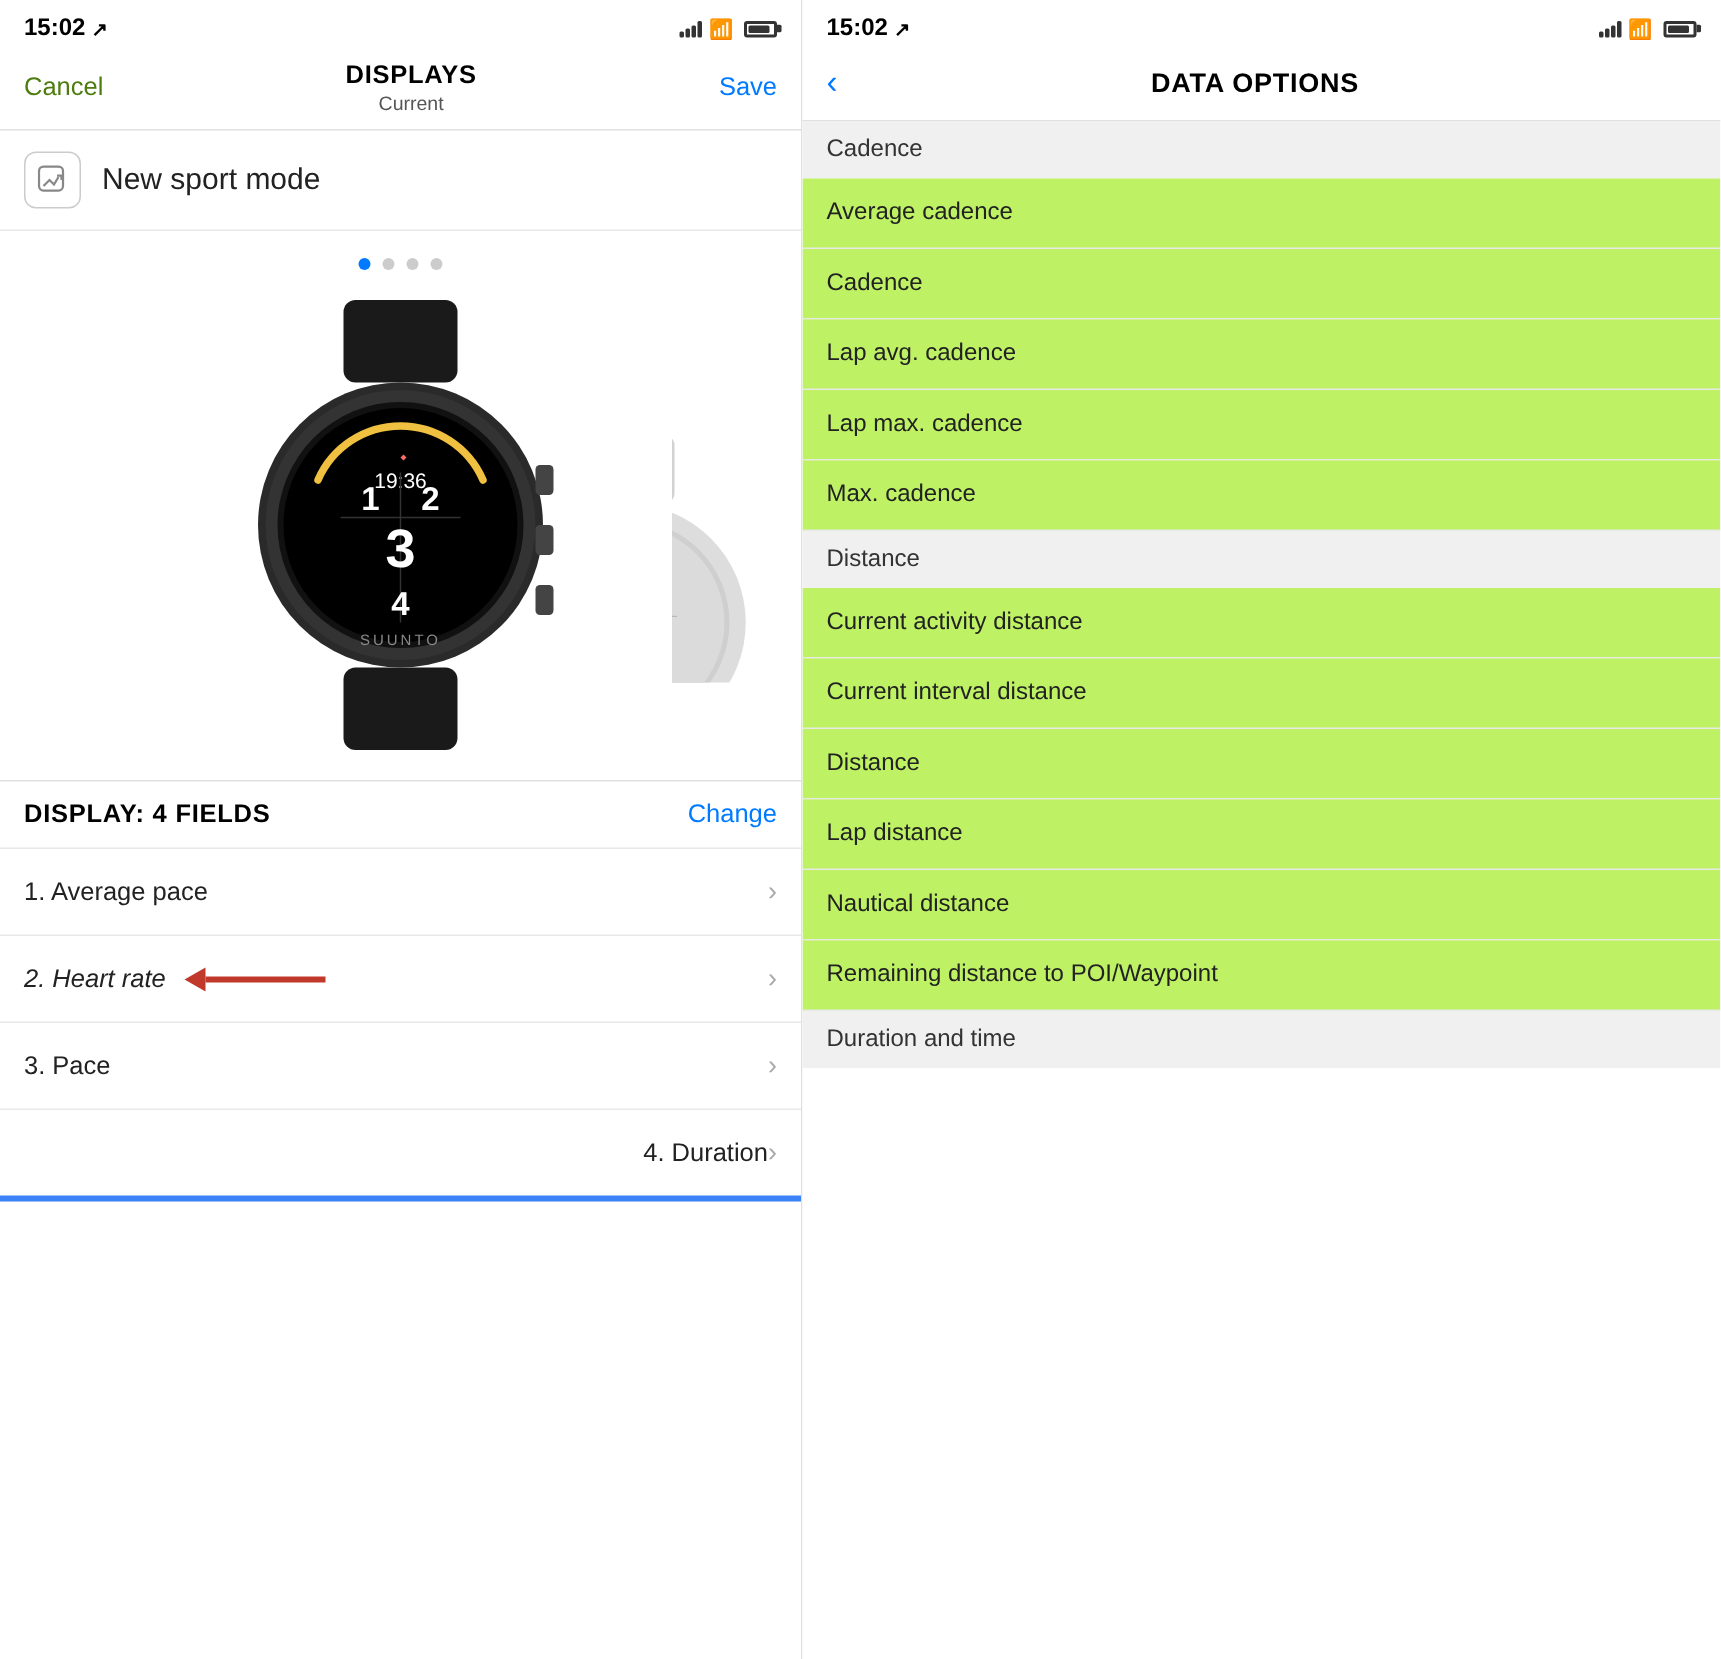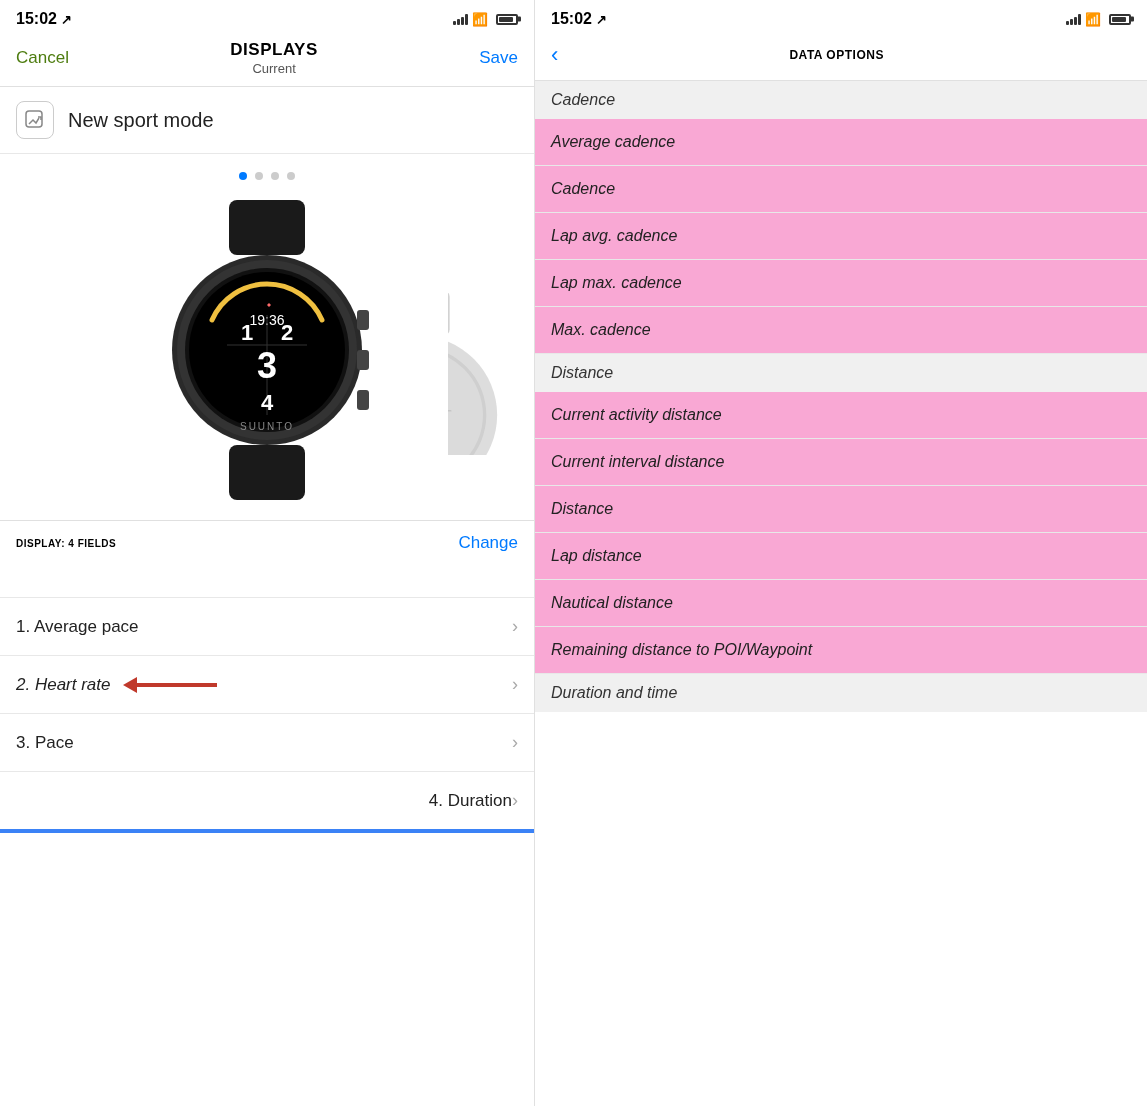--- a/index.html
+++ b/index.html
@@ -139,21 +139,21 @@
     }
 
     
     .display-info-row {
       display: flex;
       justify-content: space-between;
       align-items: center;
       padding: 12px 16px;
       border-top: 1px solid #e0e0e0;
     }
-    .display-label { font-size: 10px; font-weight: 700; letter-spacing: 0.5px; }
+    .display-label { font-size: 17px; font-weight: 700; letter-spacing: 0.5px; }
     .btn-change { color: #007aff; font-size: 17px; cursor: pointer; }
 
     
     .field-row {
       display: flex;
       justify-content: space-between;
       align-items: center;
       padding: 18px 16px;
       border-top: 1px solid #e8e8e8;
       cursor: pointer;
@@ -192,57 +192,55 @@
     .btn-delete { color: #c0392b; font-size: 17px; font-weight: 500; cursor: pointer; }
 
     
     .right-header {
       display: flex;
       align-items: center;
       padding: 8px 16px 12px;
       border-bottom: 1px solid #e0e0e0;
     }
     .btn-back { color: #007aff; font-size: 22px; cursor: pointer; margin-right: 8px; }
-    .right-header-title { flex: 1; text-align: center; font-size: 12px; font-weight: 700; letter-spacing: 0.5px; text-transform: uppercase; margin-right: 24px; }
+    .right-header-title { flex: 1; text-align: center; font-size: 18px; font-weight: 700; letter-spacing: 0.5px; text-transform: uppercase; margin-right: 24px; }
 
     
     .options-list {
       flex: 1;
       overflow-y: auto;
-      font-style: italic;
     }
     .option-section-header {
       background: #f0f0f0;
       padding: 10px 16px;
       font-size: 16px;
       color: #333;
       font-weight: 400;
     }
     .option-item {
       padding: 14px 16px;
       border-bottom: 1px solid #e8e8e8;
       font-size: 16px;
       color: #222;
       cursor: pointer;
-      background: #f9a8d4;
+      background: #bef264;
     }
     .option-item:last-child { border-bottom: none; }
 
     
     .watch-svg { width: 240px; height: 300px; }
 
     .left-panel-content {
       display: flex;
       flex-direction: column;
       flex: 1;
     }
 
     .field-rows-section {
       flex: 1;
-      margin-top: 32px;
     }
   </style>
 </head>
 <body>
 
 <div class="left-panel">
 
   <div class="status-bar">
     <div style="display:flex;align-items:center;gap:4px;">
       <span class="status-time">15:02</span>

